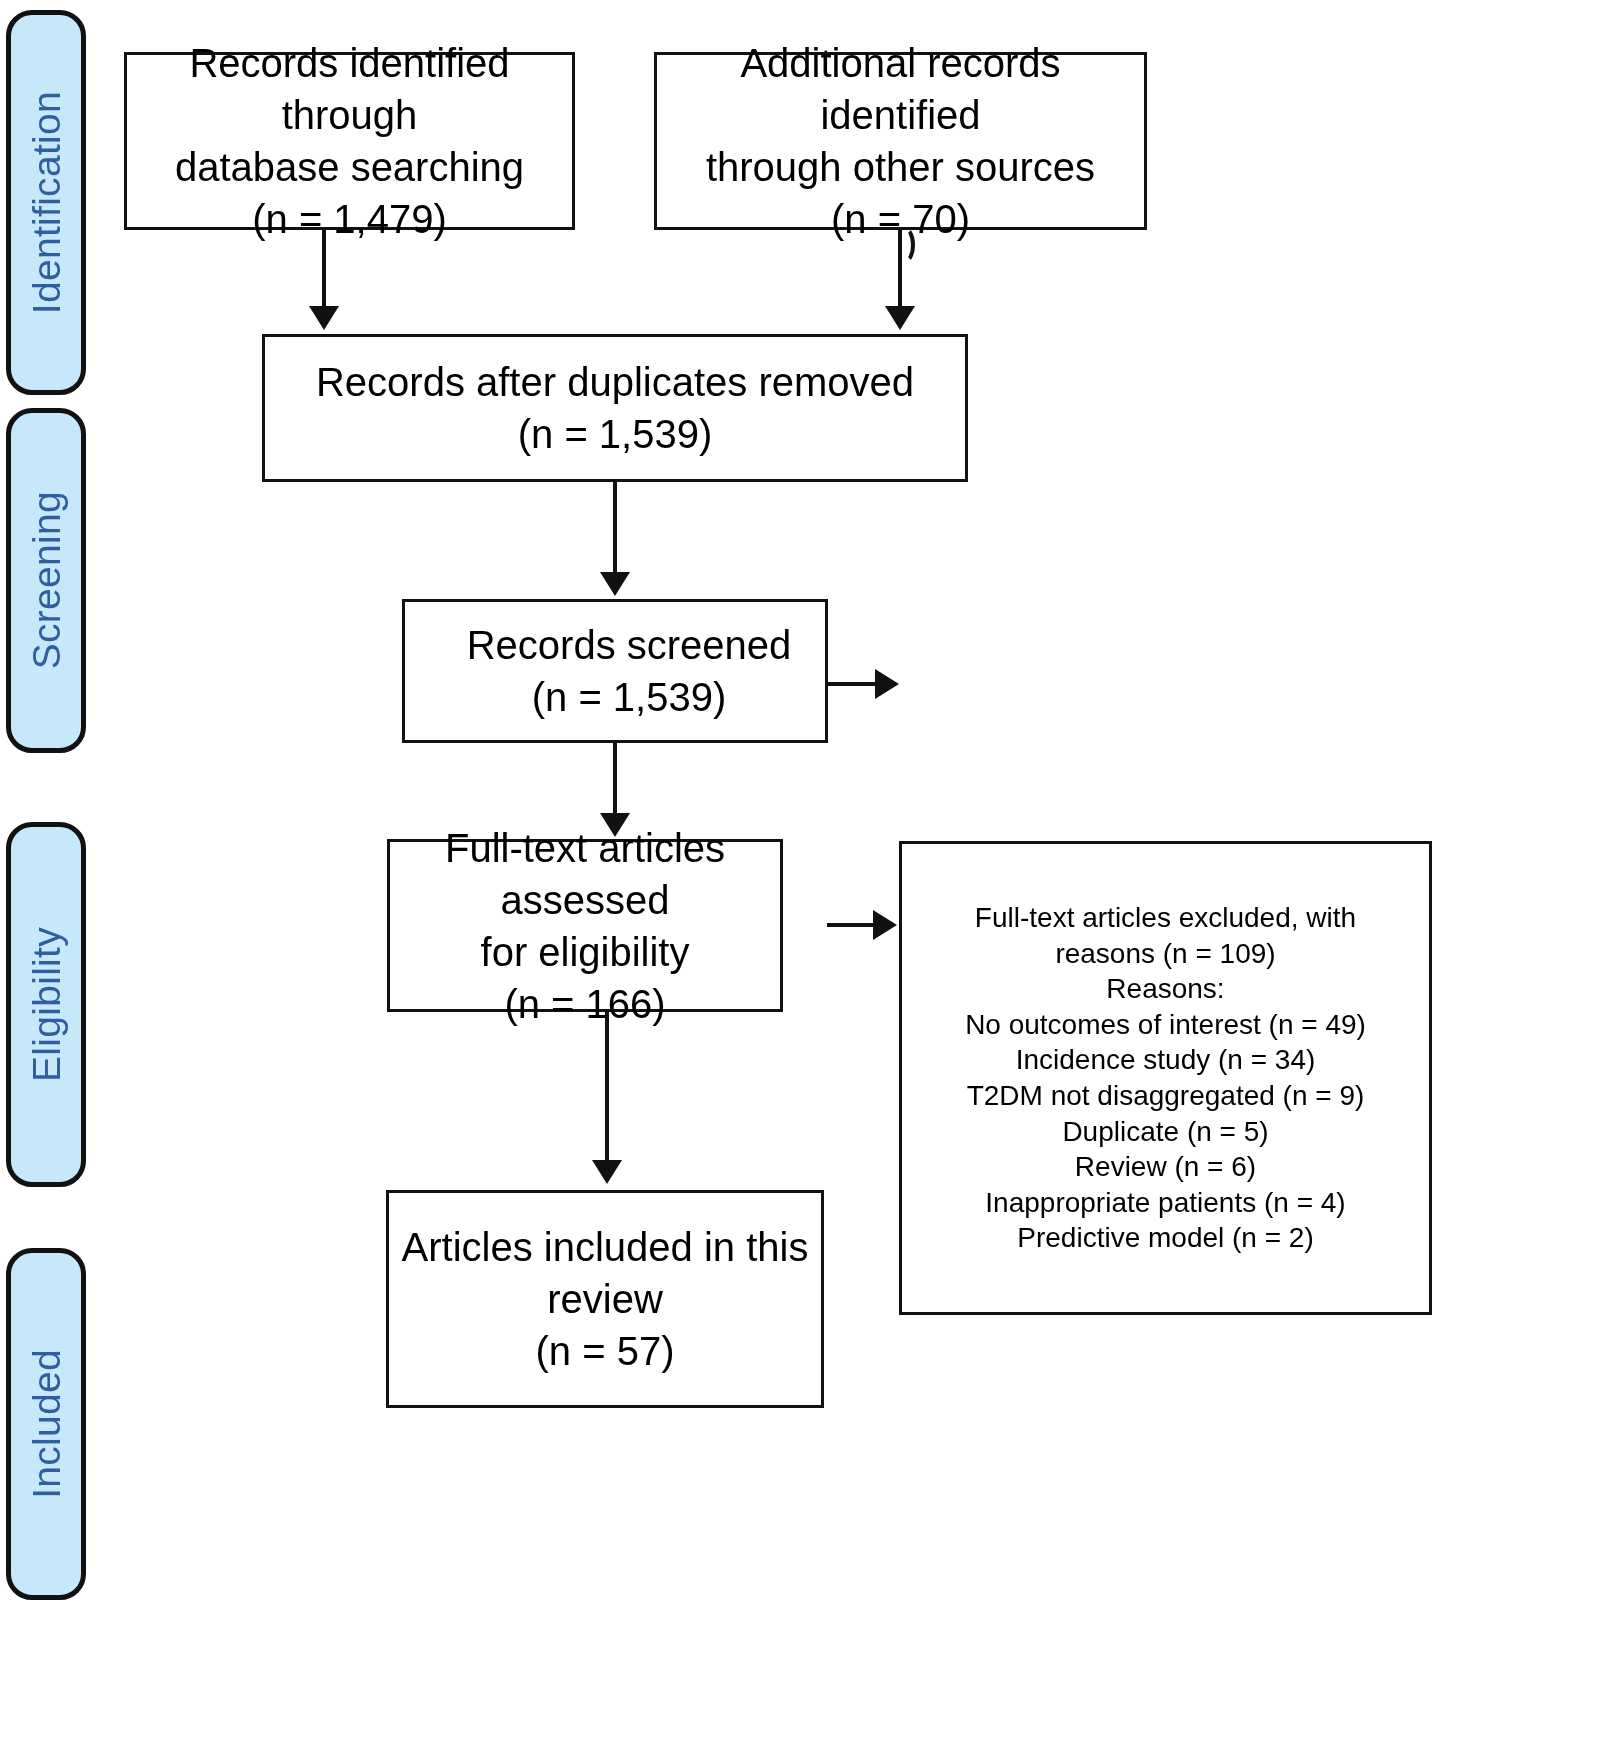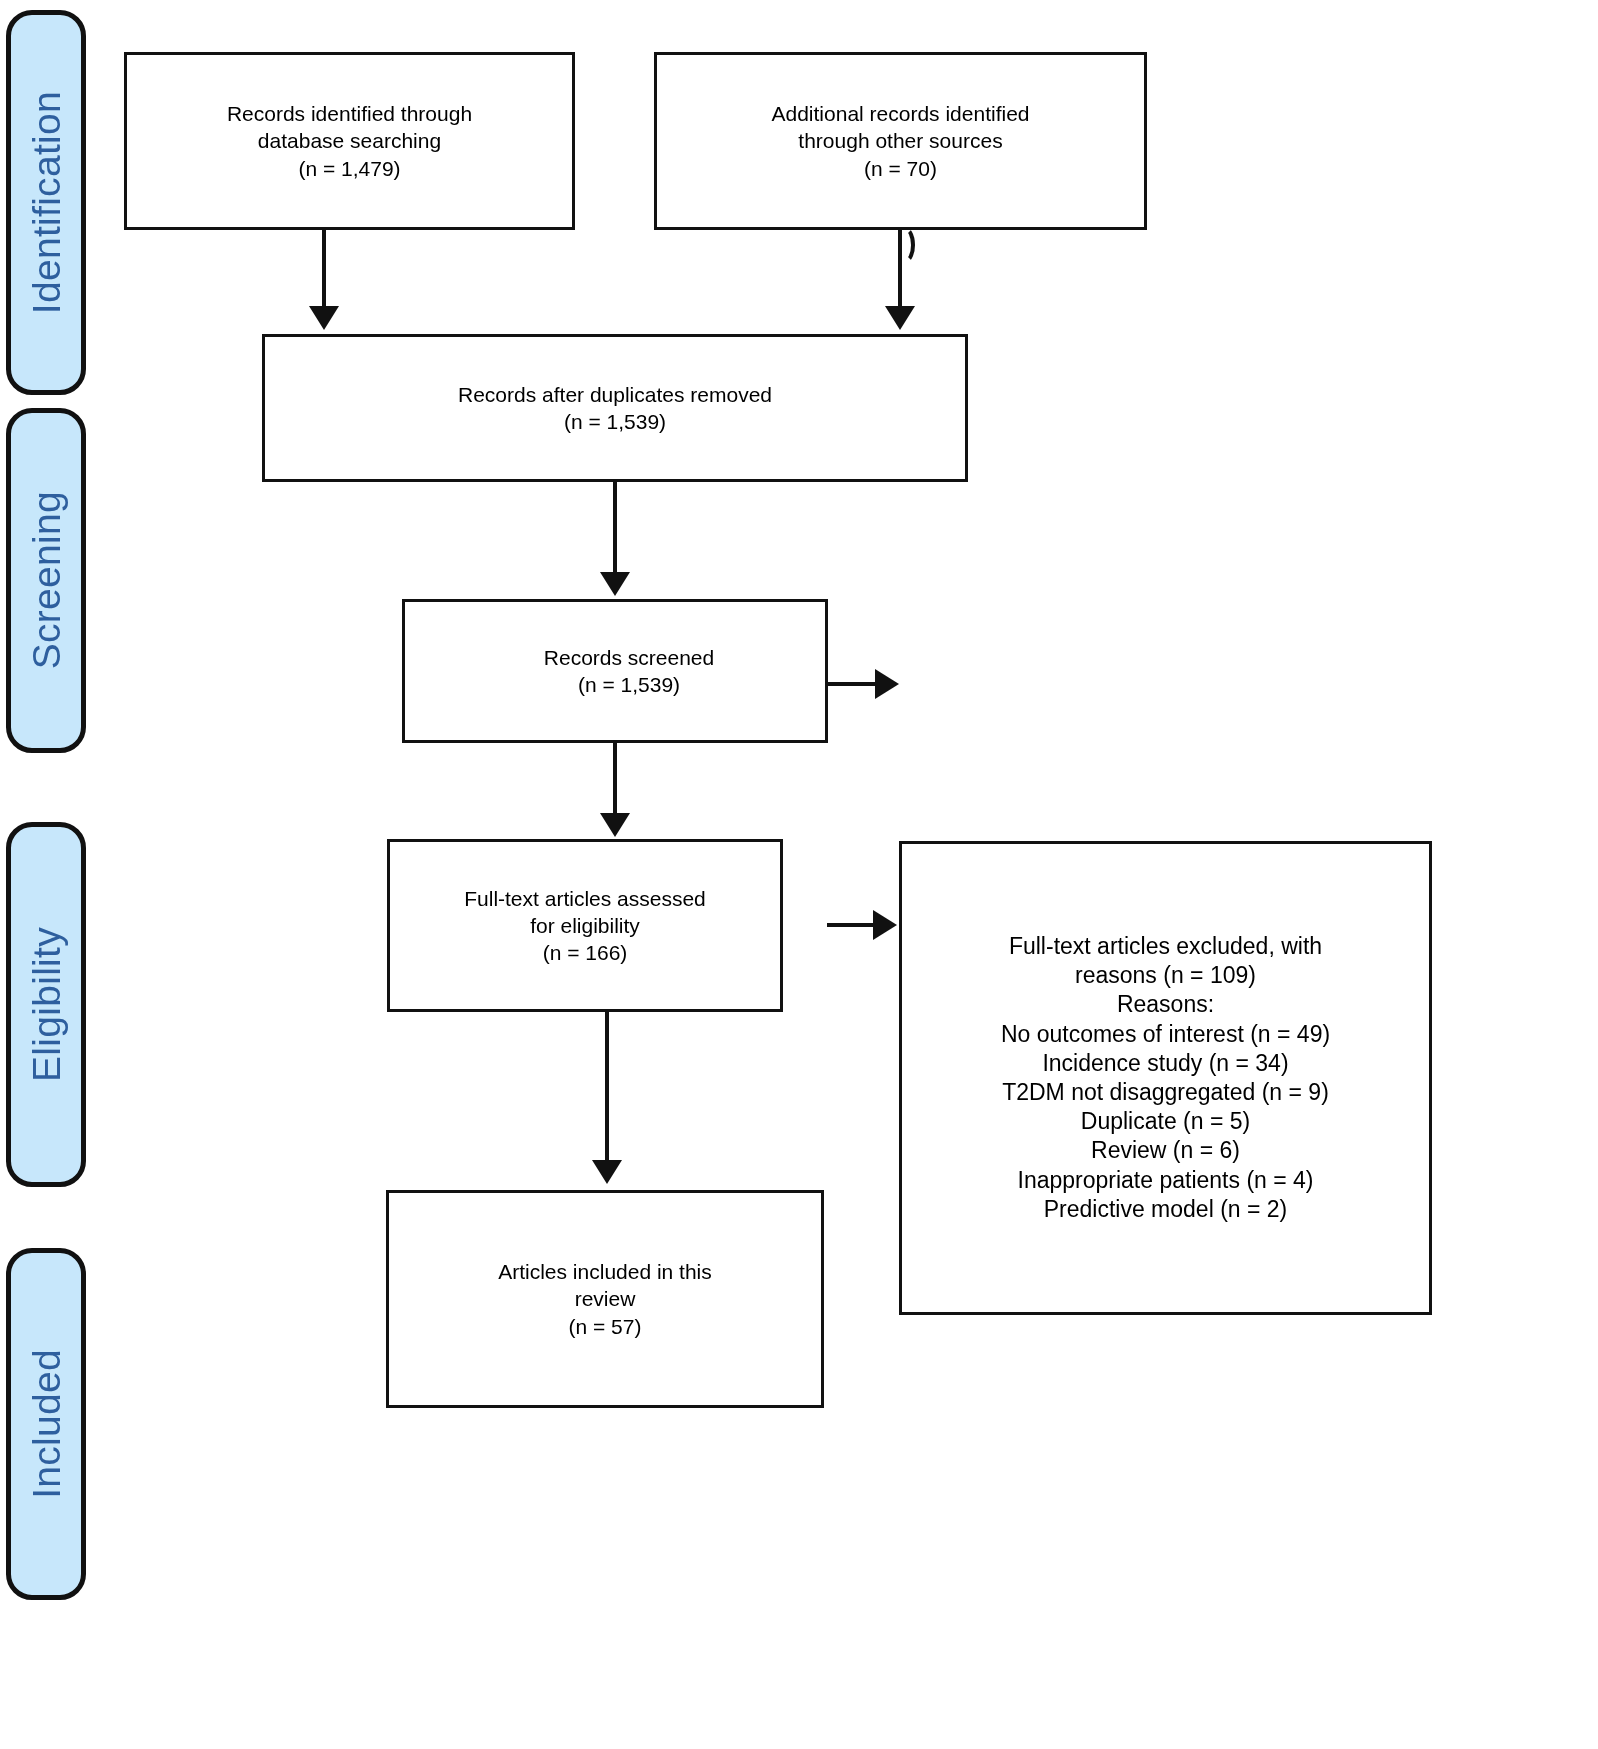--- a/index.html
+++ b/index.html
@@ -42,32 +42,32 @@
   .flow-box {
     position: absolute;
     box-sizing: border-box;
     background: #ffffff;
     border: 3px solid #111111;
     display: flex;
     align-items: center;
     justify-content: center;
     text-align: center;
     color: #000000;
-    font-size: 21px;
+    font-size: 40px;
     line-height: 1.30;
   }
   .flow-box .box-text {
     display: block;
     padding: 0 10px;
     white-space: pre-line;
   }
 
   
   .flow-box.dense {
-    font-size: 23px;
+    font-size: 28px;
     line-height: 1.27;
   }
 
   
   .vline {
     position: absolute;
     background: #111111;
     width: 4px;
   }
   .hline {

